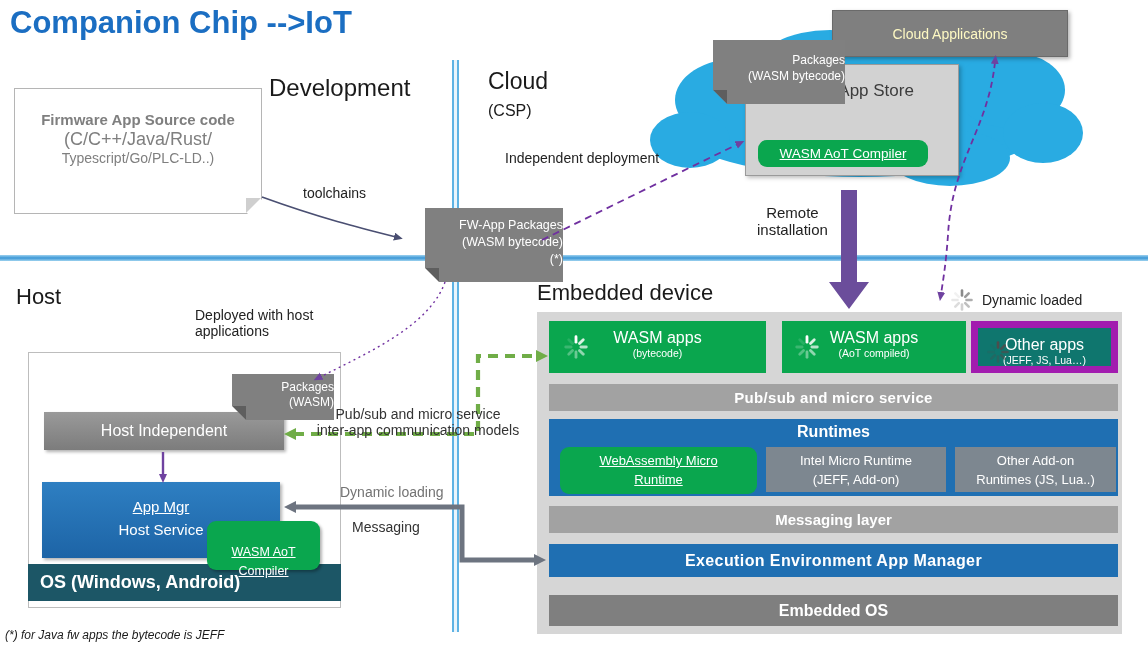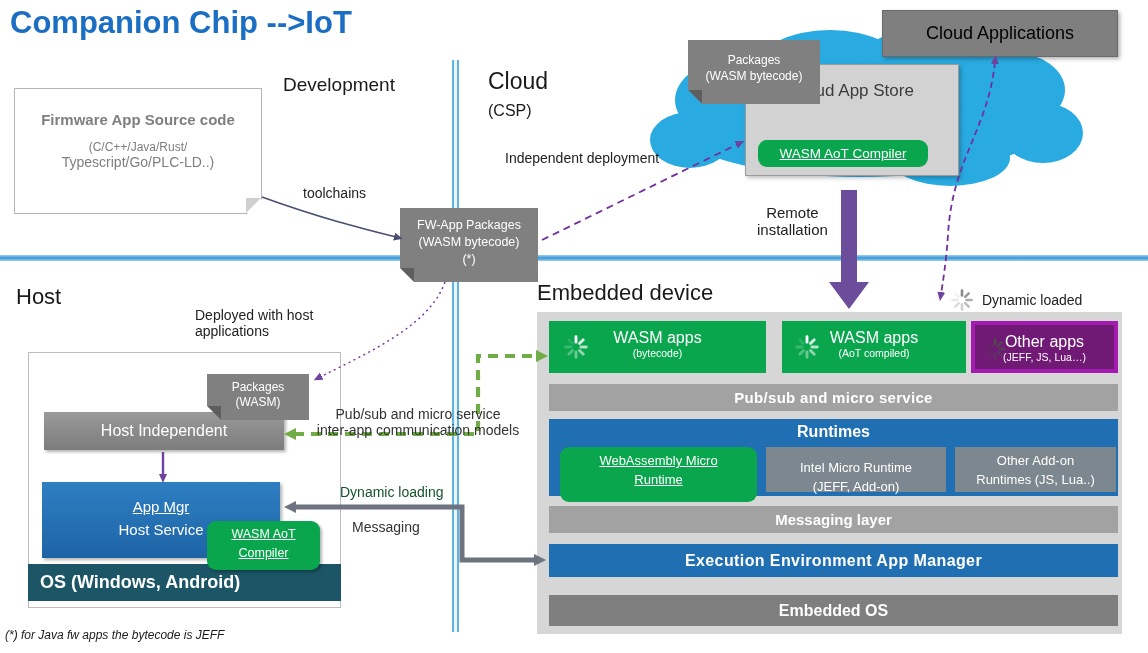--- a/index.html
+++ b/index.html
@@ -25,23 +25,23 @@
   
   .title { left:10px; top:5px; font-size:31px; font-weight:bold; color:#1b6ec2; }
   .h-section { font-weight:normal; color:#1a1a1a; }
 
   
   .white-note { background:#fff; border:1px solid #b5b5b5;
                 clip-path:polygon(0 0,100% 0,100% calc(100% - 15px),calc(100% - 15px) 100%,0 100%);
                 filter:drop-shadow(2px 2px 2px rgba(0,0,0,.18)); text-align:center; }
   .white-note::after{ content:""; position:absolute; right:0; bottom:0; width:15px; height:15px;
                 background:#cfcfcf; clip-path:polygon(0 0,100% 0,0 100%); }
-  .gray-badge { background:#808080; color:#fff; text-align:center;
+  .gray-badge { background:#808080; color:#fff; text-align:right;
                 clip-path:polygon(0 0,100% 0,100% 100%,14px 100%,0 calc(100% - 14px));
-                filter:drop-shadow(3px 3px 3px rgba(0,0,0,.35)); }
+                filter:drop-shadow(3px 3px 3px rgba(0,0,0,.35));margin-left:25px; }
   .gray-badge::after{ content:""; position:absolute; left:0; bottom:0; width:14px; height:14px;
                 background:#5e5e5e; clip-path:polygon(0 0,100% 0,100% 100%); }
 
   .green-box { background:#0aa64e; color:#fff; text-align:center; }
   .slate-box { background:#7d8790; color:#fff; text-align:center; }
   .gray-bar  { background:#a2a2a2; color:#fff; text-align:center; font-weight:bold; }
   .blue-bar  { background:#1f6fb2; color:#fff; text-align:center; font-weight:bold; }
   .ul { text-decoration:underline;border-radius:9px; }
 
   .spinner { display:block; }
@@ -80,45 +80,45 @@
       <ellipse cx="1043" cy="133" rx="40" ry="30"></ellipse>
       <ellipse cx="690" cy="140" rx="40" ry="28"></ellipse>
       <ellipse cx="950" cy="158" rx="60" ry="28"></ellipse>
     </g>
   </svg>
 
   <div class="divider divider-h"></div>
   <div class="divider divider-v"></div>
 
   <div class="lbl title">Companion Chip --&gt;IoT</div>
-  <div class="lbl h-section" style="left:283px;top:74px;font-size:19px">Development</div>
+  <div class="lbl h-section" style="left:269px;top:74px;font-size:24px">Development</div>
   <div class="lbl h-section" style="left:488px;top:68px;font-size:23px">Cloud</div>
   <div class="lbl h-section" style="left:488px;top:102px;font-size:16px">(CSP)</div>
   <div class="lbl h-section" style="left:16px;top:284px;font-size:22px">Host</div>
   <div class="lbl h-section" style="left:537px;top:280px;font-size:22px">Embedded device</div>
 
   <div class="box white-note" style="left:14px;top:88px;width:248px;height:126px;padding-top:22px">
     <span class="line" style="font-size:15px;font-weight:bold;color:#7f7f7f">Firmware App Source code</span>
-    <span class="line" style="font-size:12px;color:#7f7f7f;margin-top:12px">(C/C++/Java/Rust/</span>
+    <span class="line" style="font-size:18px;color:#7f7f7f;margin-top:1px">(C/C++/Java/Rust/</span>
     <span class="line" style="font-size:14px;color:#7f7f7f">Typescript/Go/PLC-LD..)</span>
   </div>
   <div class="lbl" style="left:303px;top:185px;font-size:14px">toolchains</div>
 
   <div class="badge gray-badge" style="left:400px;top:208px;width:138px;height:74px;font-size:12.5px;padding-top:9px;line-height:17px">
     <span class="line">FW-App Packages</span>
     <span class="line">(WASM bytecode)</span>
     <span class="line">(*)</span>
   </div>
 
   <div class="badge gray-badge" style="left:688px;top:40px;width:132px;height:64px;font-size:12px;padding-top:12px;line-height:16px">
     <span class="line">Packages</span>
     <span class="line">(WASM bytecode)</span>
   </div>
 
-  <div class="box" style="left:882px;top:10px;width:236px;height:47px;background:#7f7f7f;border:1px solid #6a6a6a;box-shadow:2px 2px 4px rgba(0,0,0,.3);color:#000000;font-size:18px;display:flex;align-items:center;justify-content:center;z-index:4">
+  <div class="box" style="left:832px;top:10px;width:236px;height:47px;background:#7f7f7f;border:1px solid #6a6a6a;box-shadow:2px 2px 4px rgba(0,0,0,.3);color:#fef9c3;font-size:14px;display:flex;align-items:center;justify-content:center;z-index:4">
     <span>Cloud Applications</span>
   </div>
 
   <div class="box" style="left:745px;top:64px;width:214px;height:112px;background:#d2d2d2;border:1px solid #9a9a9a;box-shadow:2px 2px 4px rgba(0,0,0,.25)">
     <div style="text-align:center;padding-top:16px;font-size:17px;color:#3c3c3c">Cloud App Store</div>
     <div class="green-box ul" style="position:absolute;left:12px;bottom:8px;width:170px;height:27px;line-height:27px;font-size:13.5px">WASM AoT Compiler</div>
   </div>
 
   <div class="lbl" style="left:505px;top:150px;font-size:14px">Independent deployment</div>
 
@@ -147,40 +147,40 @@
   </div>
   <div class="box green-box" style="left:782px;top:321px;width:184px;height:52px">
     <span style="position:absolute;left:12px;top:13px;width:26px;height:26px;color:#fff">
         <svg class="spinner" width="26" height="26">
           <use href="#spin"></use>
         </svg>
       </span>
     <span class="line" style="margin-top:8px;font-size:16px">WASM apps</span>
     <span class="line" style="font-size:10.5px">(AoT compiled)</span>
   </div>
-  <div class="box" style="left:971px;top:321px;width:147px;height:52px;background:#701a75;border:4px solid #a21caf;color:#fff;text-align:center">
+  <div class="box" style="left:971px;top:321px;width:147px;height:52px;background:#0f766e;border:7px solid #a21caf;color:#fff;text-align:center">
     <span style="position:absolute;left:8px;top:12px;width:24px;height:24px;color:#4d4d4d">
         <svg class="spinner" width="24" height="24">
           <use href="#spin"></use>
         </svg>
       </span>
     <span class="line" style="margin-top:8px;font-size:16px">Other apps</span>
     <span class="line" style="font-size:10.5px">(JEFF, JS, Lua…)</span>
   </div>
 
   <div class="box gray-bar" style="left:549px;top:384px;width:569px;height:27px;font-size:15px;line-height:27px;letter-spacing:.3px">Pub/sub and micro service</div>
 
   <div class="box blue-bar" style="left:549px;top:419px;width:569px;height:77px;font-size:16px;padding-top:4px">
     <span>Runtimes</span>
   </div>
-  <div class="box green-box ul" style="left:560px;top:447px;width:197px;height:55px;font-size:13px;line-height:1.45;padding-top:5px;z-index:3">
+  <div class="box green-box ul" style="left:560px;top:447px;width:197px;height:47px;font-size:13px;line-height:1.45;padding-top:5px;z-index:3">
     <span class="line">WebAssembly Micro</span>
     <span class="line">Runtime</span>
   </div>
-  <div class="box slate-box" style="left:766px;top:447px;width:180px;height:45px;font-size:13px;line-height:1.45;padding-top:12px;z-index:3">
+  <div class="box slate-box" style="left:766px;top:447px;width:180px;height:45px;font-size:13px;line-height:1.45;padding-top:5px;z-index:3">
     <span class="line">Intel Micro Runtime</span>
     <span class="line">(JEFF, Add-on)</span>
   </div>
   <div class="box gray-bar" style="left:549px;top:506px;width:569px;height:27px;font-size:15px;line-height:27px">Messaging layer</div>
 
   <div class="box slate-box" style="left:955px;top:447px;width:161px;height:45px;font-size:13px;line-height:1.45;padding-top:5px;z-index:3">
     <span class="line">Other Add-on</span>
     <span class="line">Runtimes (JS, Lua..)</span>
   </div>
   <div class="box blue-bar" style="left:549px;top:544px;width:569px;height:33px;font-size:16px;line-height:33px;letter-spacing:.4px">Execution Environment App Manager</div>
@@ -200,32 +200,32 @@
 
   <div class="box" style="left:44px;top:412px;width:240px;height:38px;background:linear-gradient(180deg,#9a9a9a,#7c7c7c);box-shadow:2px 2px 3px rgba(0,0,0,.3);color:#fff;font-size:16px;display:flex;align-items:center;justify-content:center">
     <span>Host Independent</span>
   </div>
 
   <div class="box" style="left:42px;top:482px;width:238px;height:76px;background:linear-gradient(180deg,#2e7fc2,#1d64a6);box-shadow:2px 2px 3px rgba(0,0,0,.3);color:#fff;text-align:center;font-size:15px;padding-top:14px;line-height:1.5;z-index:3">
     <span class="line ul">App Mgr</span>
     <span class="line">Host Service</span>
   </div>
 
-  <div class="box green-box ul" style="left:207px;top:521px;width:113px;height:49px;font-size:12.5px;line-height:1.5;padding-top:4px;z-index:4;box-shadow:2px 2px 3px rgba(0,0,0,.3)">
+  <div class="box green-box ul" style="left:207px;top:521px;width:113px;height:49px;font-size:12.5px;line-height:1.5;padding-top:22px;z-index:4;box-shadow:2px 2px 3px rgba(0,0,0,.3)">
     <span class="line">WASM AoT</span>
     <span class="line">Compiler</span>
   </div>
 
   <div class="box" style="left:28px;top:564px;width:313px;height:37px;background:#1c5666;color:#fff;font-size:18px;font-weight:bold;line-height:37px;padding-left:12px">OS (Windows, Android)</div>
 
   <div class="lbl" style="left:297px;top:406px;width:242px;font-size:14px;text-align:center;color:#333">
     <span class="line">Pub/sub and micro service</span>
     <span class="line">inter-app communication models</span>
   </div>
-  <div class="lbl" style="left:340px;top:484px;font-size:14px;color:#14532d">Dynamic loading</div>
+  <div class="lbl" style="left:340px;top:484px;font-size:14px;color:#737373">Dynamic loading</div>
   <div class="lbl" style="left:352px;top:519px;font-size:14px;color:#333">Messaging</div>
   <div class="lbl" style="left:5px;top:628px;font-size:12px;font-style:italic;color:#1a1a1a">(*) for Java fw apps the bytecode is JEFF</div>
 
   <svg class="overlay" width="1148" height="653">
     <defs>
       <marker id="ah-purple" markerUnits="userSpaceOnUse" markerWidth="10" markerHeight="9" refX="2" refY="4" orient="auto-start-reverse">
         <path d="M0,0 L9,4 L0,8 z" fill="#6f42a0"></path>
       </marker>
       <marker id="ah-dark" markerUnits="userSpaceOnUse" markerWidth="10" markerHeight="9" refX="2" refY="4" orient="auto-start-reverse">
         <path d="M0,0 L9,4 L0,8 z" fill="#4a4f72"></path>

